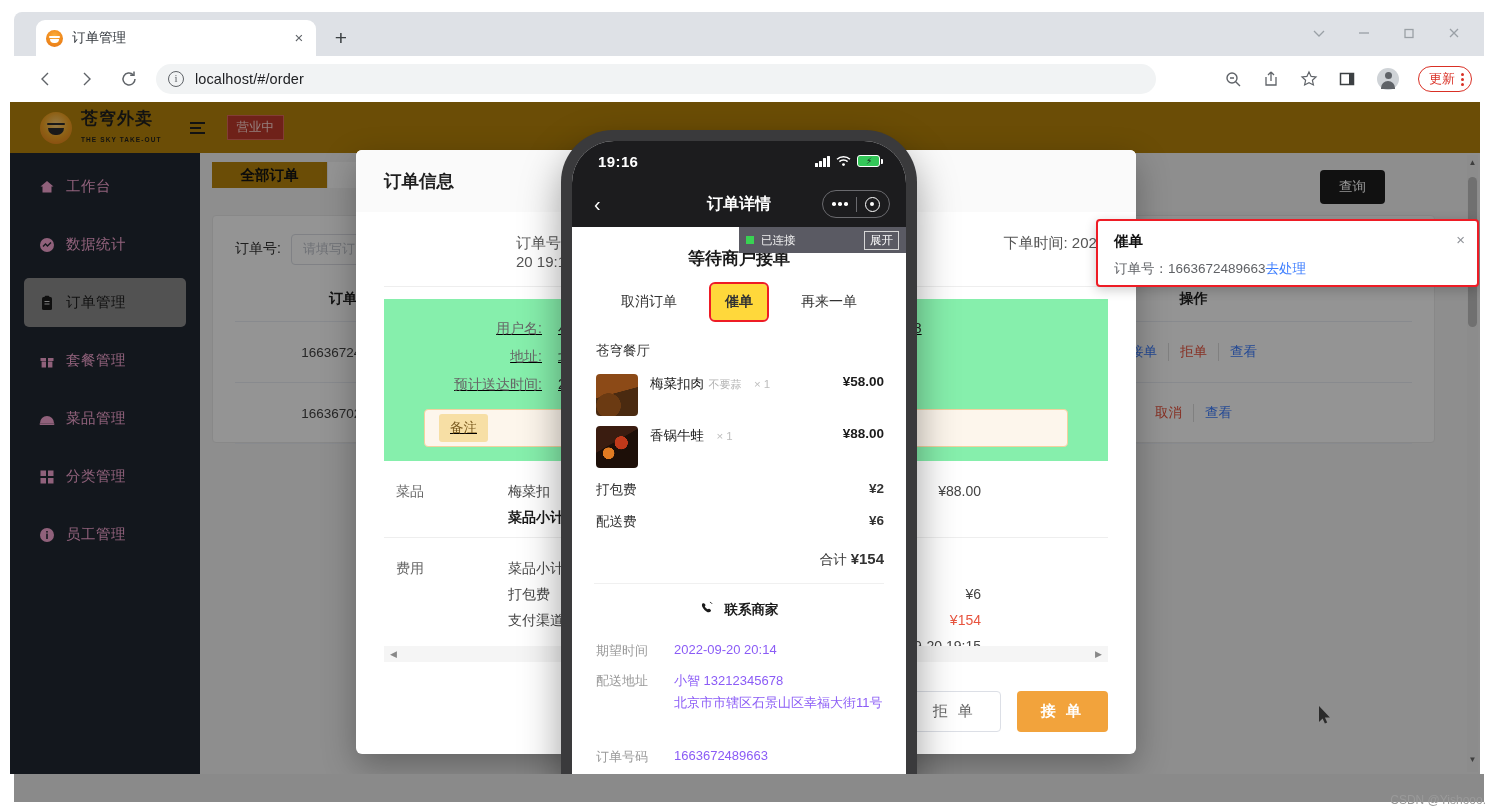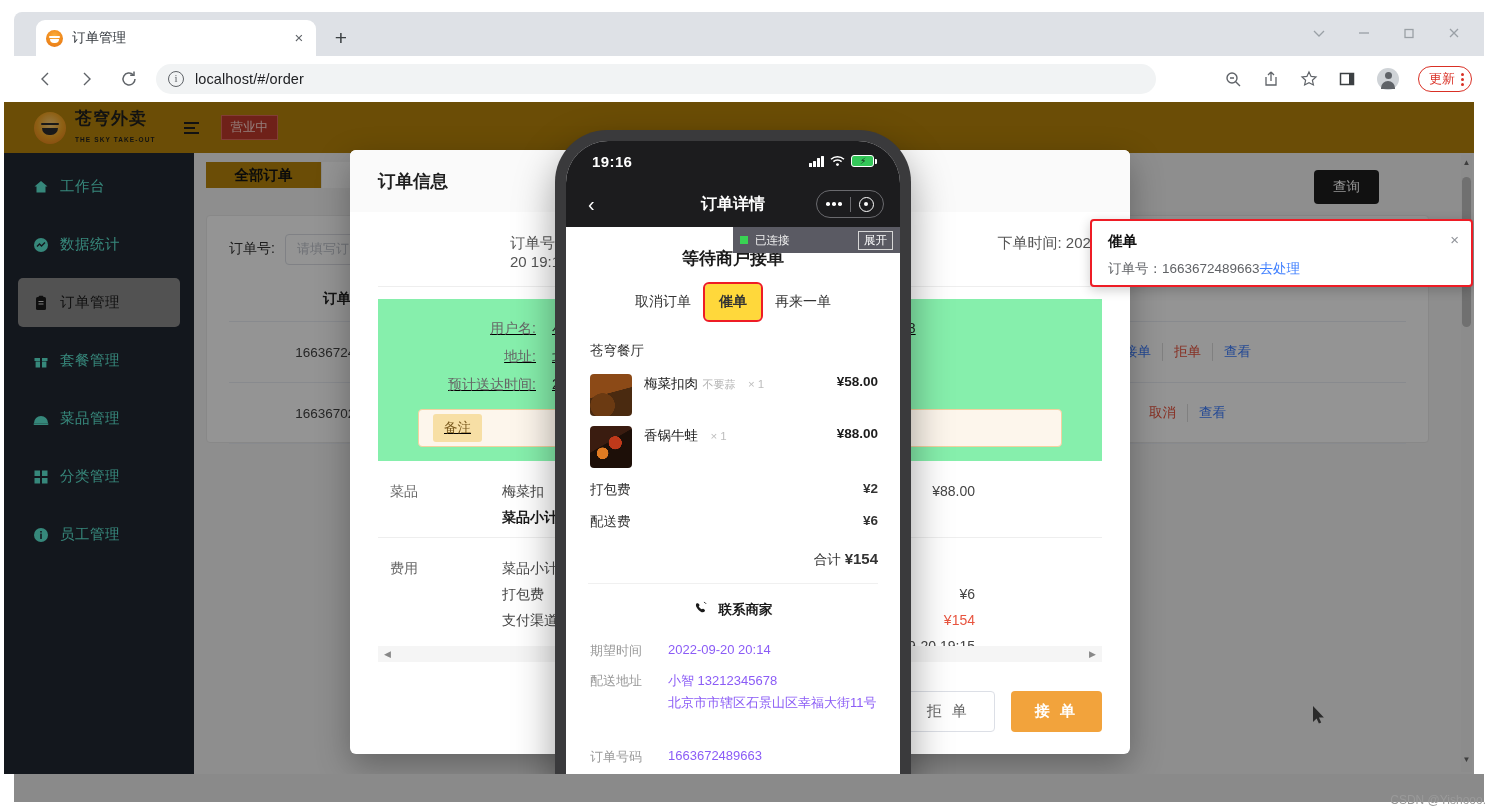--- a/index.html
+++ b/index.html
@@ -80,21 +80,21 @@
   .update-pill {
     display: flex; align-items: center; gap: 3px; border: 1px solid #d93025;
     border-radius: 14px; height: 26px; padding: 0 7px 0 10px; margin-left: 4px;
   }
   .update-pill .lbl { font-size: 13px; color: #d93025; }
   .kebab { display: flex; flex-direction: column; gap: 2px; align-items: center; margin-left: 3px; }
   .kebab i { width: 3px; height: 3px; background: #d93025; border-radius: 50%; display: block; }
 
   
   .app {
-    position: absolute; left: 4px; top: 102px; width: 1470px; height: 672px;
+    position: absolute; left: 10px; top: 102px; width: 1470px; height: 672px;
     background: #f4f4f4; overflow: hidden;
   }
 
   .app-header {
     position: absolute; left: 0; top: 0; width: 100%; height: 51px;
     background: #b8860b; display: flex; align-items: center;
   }
   .brand { display: flex; align-items: center; margin-left: 30px; }
   .brand-mark {
     width: 32px; height: 32px; border-radius: 50%;
@@ -112,21 +112,21 @@
     margin-left: 22px; background: #c0392b; color: #ffd9d4; font-size: 12.5px;
     padding: 3px 9px; border-radius: 0; border: 1px solid #e06a5c;
   }
 
   .sidebar {
     position: absolute; left: 0; top: 51px; width: 190px; bottom: 0;
     background: #222833;
   }
   .nav-item {
     height: 49px; margin: 9px 14px; border-radius: 5px;
-    display: flex; align-items: center; padding-left: 14px; color: #5eead4; font-size: 14.5px;
+    display: flex; align-items: center; padding-left: 14px; color: #f9a8d4; font-size: 14.5px;
   }
   .nav-item.active { background: #8e8e8e; color: #1b1b1b; }
   .nav-ic { width: 17px; height: 17px; margin-right: 11px; position: relative; flex: 0 0 auto;
             display: flex; align-items: center; justify-content: center; }
   .nav-ic svg { display: block; }
   .nav-item .lbl { letter-spacing: .5px; }
 
   .content { position: absolute; left: 190px; top: 51px; right: 0; bottom: 0; overflow: hidden; }
   .tabs-row { display: flex; height: 41px; margin: 9px 0 0 12px; }
   .ftab {
@@ -262,21 +262,21 @@
   .devbar {
     position: absolute; right: 0; top: 86px; width: 167px; height: 26px; background: #5a5a63;
     display: flex; align-items: center; padding: 0 7px; z-index: 6;
   }
   .devbar .dot { width: 8px; height: 8px; background: #39d353; display: block; margin-right: 7px; }
   .devbar .txt { color: #f0f0f0; font-size: 11.5px; }
   .devbar .btn { margin-left: auto; border: 1px solid #d6d6d6; color: #fff; font-size: 11.5px; padding: 1px 5px; }
 
   .p-body { position: absolute; left: 0; right: 0; top: 86px; bottom: 0; overflow: hidden; background: #fff; }
   .p-state { text-align: center; font-size: 17px; font-weight: 700; color: #1a1a1a; padding: 20px 0 0; }
-  .p-actions { display: flex; justify-content: center; gap: 0; margin-top: 14px; }
+  .p-actions { display: flex; justify-content: center; gap: 20px; margin-top: 14px; }
   .p-act { font-size: 14px; color: #333; padding: 9px 14px; border-radius: 4px; }
   .p-act.hl { background: #ffd83b; font-weight: 600; outline: 2.5px solid #ee1c25; }
   .p-shop { font-size: 13.5px; color: #333; padding: 22px 0 10px 24px; }
 
   .p-item { display: flex; align-items: flex-start; padding: 4px 22px 6px 24px; }
   .p-thumb { width: 42px; height: 42px; border-radius: 4px; flex: 0 0 auto; }
   .p-thumb.t1 { background:
       radial-gradient(circle at 30% 75%, #6b3a12 0 28%, transparent 29%),
       linear-gradient(165deg,#8c4a17 0 45%, #4a2a10 46% 100%); }
   .p-thumb.t2 { background:
@@ -512,20 +512,21 @@
         <div class="search-row">
           <span class="search-label">订单号:</span>
           <span class="search-input" placeholder="请填写订">请填写订</span>
         </div>
 
         <div class="tbl">
           <div class="tbl-head">
             <div class="c-no">订单号</div>
             <div class="c-phone">手机号</div>
             <div class="c-amt">实收金额</div>
+            <div class="c-ops">操作</div>
           </div>
           <div class="tbl-row">
             <div class="c-no">1663672489663</div>
             <div class="c-phone"></div>
             <div class="c-amt">154</div>
             <div class="c-ops">
               <span class="op blue">接单</span>
               <span class="op red">拒单</span>
               <span class="op blue">查看</span>
             </div>

